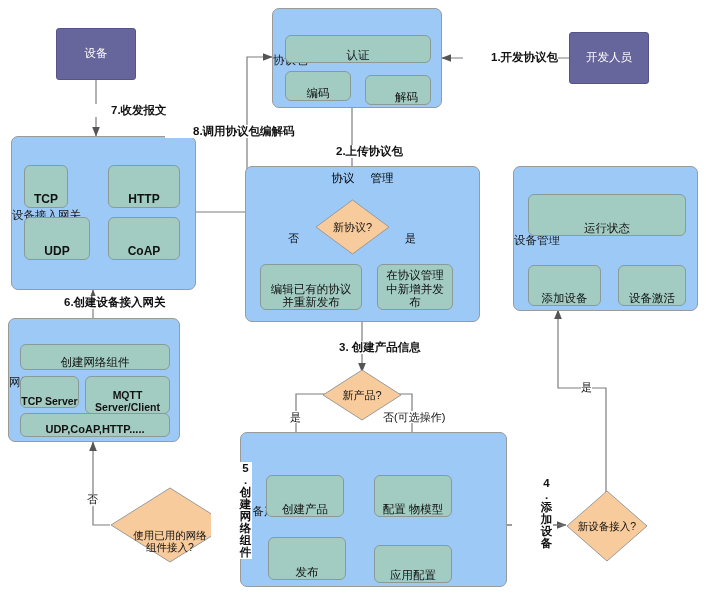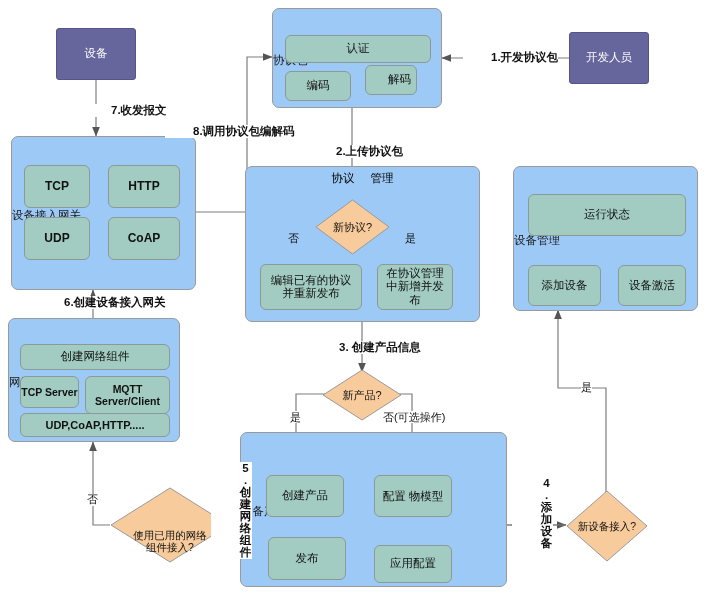--- a/index.html
+++ b/index.html
@@ -46,20 +46,21 @@
     font-size: 11.5px;
     color: #1a1a1a;
     font-weight: 400;
   }
   .leaf {
     background: #A2CCC2;
     border: 1px solid #8a9a96;
     border-radius: 6px;
     font-size: 11.5px;
     color: #111111;
+    align-items: flex-end;
   }
   .leaf.bold {
     font-weight: bold;
     font-size: 12px;
   }
   .actor {
     background: #66659C;
     border: 1px solid #55548a;
     border-radius: 3px;
     color: #ffffff;
@@ -177,28 +178,28 @@
   </div>
 
   <div class="node grp" style="left:272px; top:8px; width:170px; height:100px; flex-direction:column;">
     <span class="grp-title">协议包</span>
     <div class="node leaf" style="position:absolute; left:12px; top:26px; width:146px; height:28px;">
       <span>认证</span>
     </div>
     <div class="node leaf" style="position:absolute; left:12px; top:62px; width:66px; height:30px;">
       <span>编码</span>
     </div>
-    <div class="node leaf" style="position:absolute; left:92px; top:56px; width:52px; height:30px;padding-left:17px;">
+    <div class="node leaf" style="position:absolute; left:92px; top:66px; width:66px; height:30px;padding-left:17px;">
       <span>解码</span>
     </div>
   </div>
 
   <div class="node grp" style="left:11px; top:136px; width:185px; height:154px; flex-direction:column;">
     <span class="grp-title">设备接入网关</span>
-    <div class="node leaf bold" style="position:absolute; left:12px; top:28px; width:66px; height:43px;">
+    <div class="node leaf bold" style="position:absolute; left:12px; top:28px; width:44px; height:43px;">
       <span>TCP</span>
     </div>
     <div class="node leaf bold" style="position:absolute; left:96px; top:28px; width:72px; height:43px;">
       <span>HTTP</span>
     </div>
     <div class="node leaf bold" style="position:absolute; left:12px; top:80px; width:66px; height:43px;">
       <span>UDP</span>
     </div>
     <div class="node leaf bold" style="position:absolute; left:96px; top:80px; width:72px; height:43px;">
       <span>CoAP</span>

